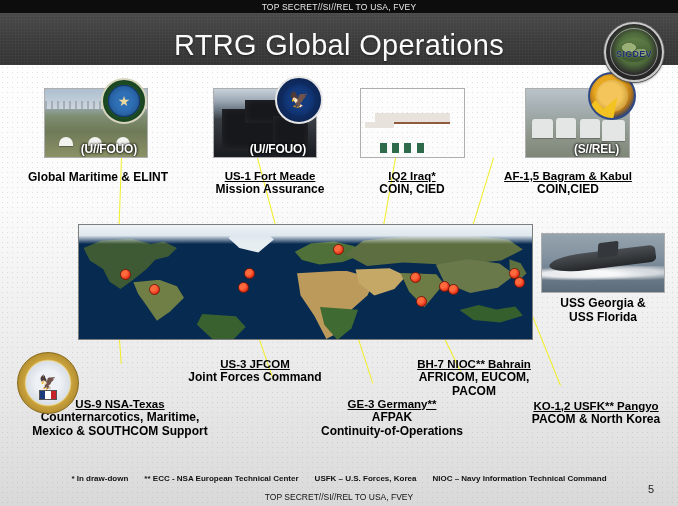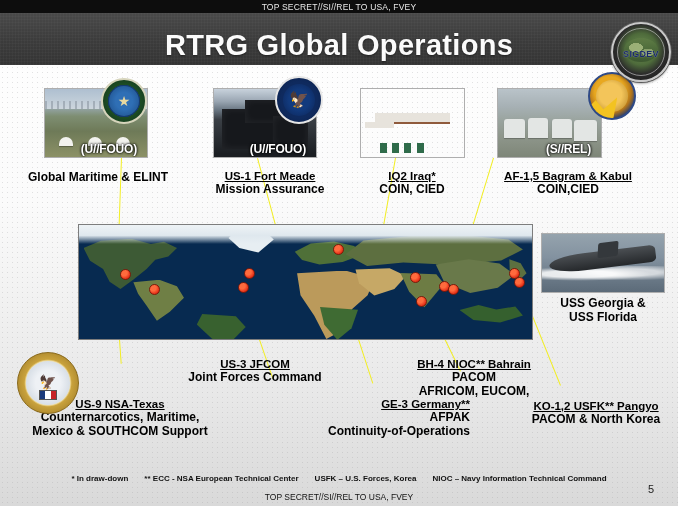--- a/index.html
+++ b/index.html
@@ -35,27 +35,27 @@
     position:absolute;left:0;top:13px;width:678px;height:52px;
     background:
       repeating-linear-gradient(0deg, rgba(255,255,255,.022) 0 1px, transparent 1px 3px),
       repeating-linear-gradient(90deg, rgba(255,255,255,.022) 0 1px, transparent 1px 3px),
       linear-gradient(180deg,#494949 0%,#3c3c3c 50%,#343434 100%);
     z-index:20;
   }
   .title-text{
     position:absolute;left:0;top:13px;width:678px;height:64px;
     display:flex;align-items:center;justify-content:center;
-    color:#fbfbfb;font-size:29px;font-weight:700;letter-spacing:.3px;
+    color:#fbfbfb;font-size:29px;font-weight:400;letter-spacing:.3px;
     z-index:21;
     text-shadow:0 1px 2px rgba(0,0,0,.5);
   }
   
   .sigdev{
-    position:absolute;right:7px;top:22px;width:56px;height:56px;
+    position:absolute;right:14px;top:22px;width:56px;height:56px;
     border-radius:50%;
     background:
       radial-gradient(circle at 50% 45%, #6f8f54 0%, #4e6b3b 38%, #2b2b2b 60%, #151515 100%);
     border:2px solid #c9c9c9;
     box-shadow:0 0 0 1px #5a5a5a, 0 1px 3px rgba(0,0,0,.6);
     z-index:40;overflow:hidden;text-decoration:underline;
   }
   .sigdev .ring{
     position:absolute;inset:4px;border-radius:50%;
     border:1px solid rgba(225,225,225,.55);
@@ -121,20 +121,21 @@
     box-shadow:inset 0 0 8px rgba(255,255,255,.07);
   }
   .ph-iraq{
     background:linear-gradient(180deg,#d8c8b0 0%,#cbb79d 26%,#b9a98f 45%,#a59madd 60%,#9a8f77 100%);
   }
   .ph-iraq .roof{position:absolute;background:#e7e3dc;}
   .ph-iraq .bar{position:absolute;background:#8f5a3c;}
   .ph-iraq .drum{position:absolute;bottom:6%;width:7px;height:10px;background:#2f6b4a;}
   .ph-bagram{
     background:linear-gradient(180deg,#b9c3c9 0%,#a7b1b5 25%,#9aa49f 46%,#8e968b 70%,#7e8678 100%);
+    margin-left:28px;
   }
   .ph-bagram .tent{
     position:absolute;background:#e3e6e4;border-radius:3px 3px 0 0;
     box-shadow:0 1px 1px rgba(0,0,0,.25);
   }
   .ph-sub{
     background:linear-gradient(180deg,#95a3ad 0%,#8392a0 40%,#6e7d8b 70%,#5c6b79 100%);
   }
   .ph-sub .hull{
     position:absolute;left:6%;top:30%;width:88%;height:30%;
@@ -430,30 +431,30 @@
     <div class="t1">US-9 NSA-Texas</div>
     <div class="t2">Counternarcotics, Maritime,</div>
     <div class="t2">Mexico &amp; SOUTHCOM Support</div>
   </div>
 
   <div class="lbl" style="left:168px;top:358px;width:174px;">
     <div class="t1">US-3 JFCOM</div>
     <div class="t2">Joint Forces Command</div>
   </div>
 
-  <div class="lbl" style="left:290px;top:398px;width:180px;text-align:right;">
+  <div class="lbl" style="left:302px;top:398px;width:180px;">
     <div class="t1">GE-3 Germany**</div>
     <div class="t2">AFPAK</div>
     <div class="t2">Continuity-of-Operations</div>
   </div>
 
   <div class="lbl" style="left:396px;top:358px;width:156px;">
-    <div class="t1">BH-4 NIOC** Bahrain</div>
+    <div class="t1">BH-7 NIOC** Bahrain</div>
+    <div class="t2">AFRICOM, EUCOM,</div>
     <div class="t2">PACOM</div>
-    <div class="t2">AFRICOM, EUCOM,</div>
   </div>
 
   <div class="lbl" style="left:516px;top:400px;width:160px;">
     <div class="t1">KO-1,2 USFK** Pangyo</div>
     <div class="t2">PACOM &amp; North Korea</div>
   </div>
 
   <div class="foot">
     <span>* In draw-down</span>
     <span>**  ECC - NSA European Technical Center</span>

